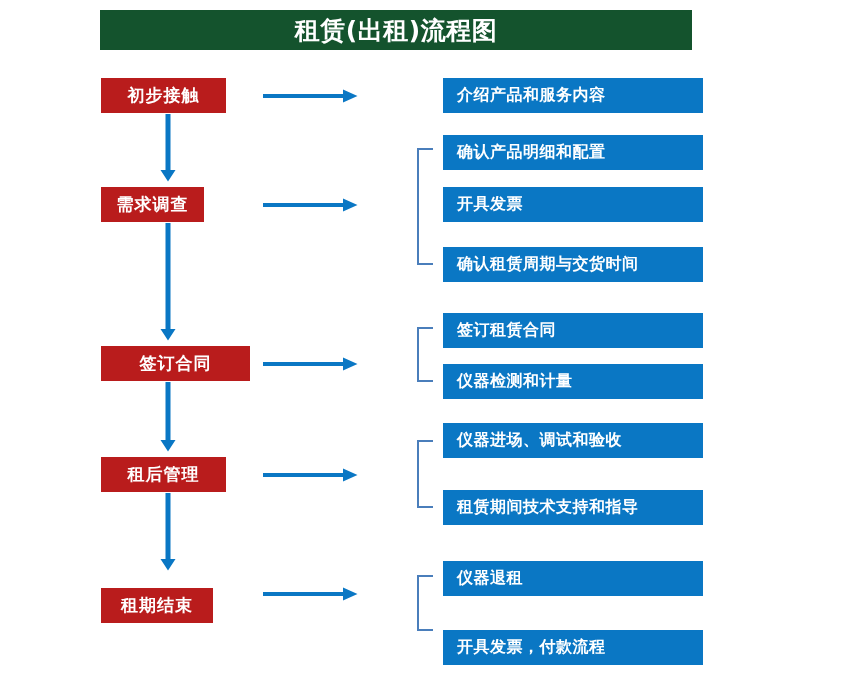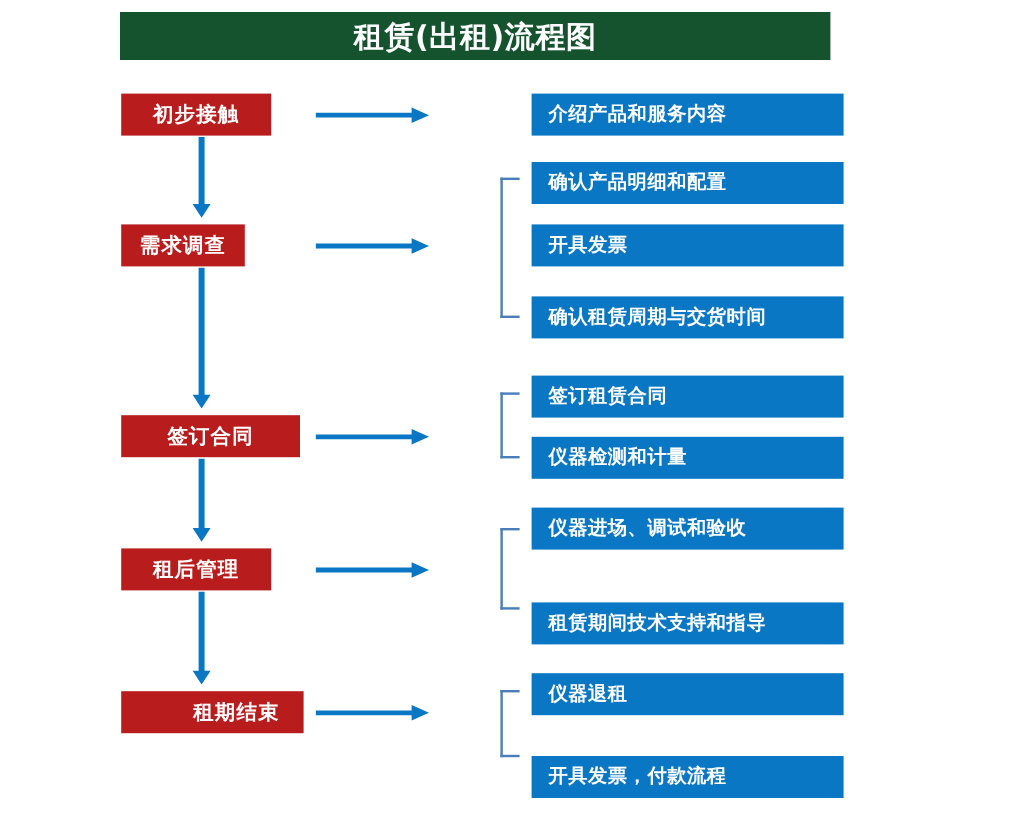--- a/index.html
+++ b/index.html
@@ -83,21 +83,21 @@
 
 <div id="canvas">
 
   <div class="title-bar">租赁(出租)流程图</div>
 
   <div id="stages">
       <div class="stage-box" style="left: 101px; top: 78px; width: 125px; height: 35px;">初步接触</div>
       <div class="stage-box" style="left: 101px; top: 187px; width: 103px; height: 35px;">需求调查</div>
       <div class="stage-box" style="left: 101px; top: 346px; width: 149px; height: 35px;">签订合同</div>
       <div class="stage-box" style="left: 101px; top: 457px; width: 125px; height: 35px;">租后管理</div>
-      <div class="stage-box" style="left: 101px; top: 576px; width: 112px; height: 35px; padding-left: 40px;">租期结束</div>
+      <div class="stage-box" style="left: 101px; top: 588px; width: 112px; height: 35px;">租期结束</div>
     </div>
 
   <div id="h-arrows">
       <div class="h-arrow" style="left: 263px; top: 88px;"><svg width="95" height="14" viewBox="0 0 95 14">
           <path d="M0 5 H80 V0.5 L94.5 7 L80 13.5 V9 H0 Z" fill="#0a77c4"></path>
         </svg></div>
       <div class="h-arrow" style="left: 263px; top: 197px;"><svg width="95" height="14" viewBox="0 0 95 14">
           <path d="M0 5 H80 V0.5 L94.5 7 L80 13.5 V9 H0 Z" fill="#0a77c4"></path>
         </svg></div>
       <div class="h-arrow" style="left: 263px; top: 356px;"><svg width="95" height="14" viewBox="0 0 95 14">
@@ -134,18 +134,18 @@
     </div>
 
   <div id="details">
       <div class="detail-box" style="top: 78px;">介绍产品和服务内容</div>
       <div class="detail-box" style="top: 135px;">确认产品明细和配置</div>
       <div class="detail-box" style="top: 187px;">开具发票</div>
       <div class="detail-box" style="top: 247px;">确认租赁周期与交货时间</div>
       <div class="detail-box" style="top: 313px;">签订租赁合同</div>
       <div class="detail-box" style="top: 364px;">仪器检测和计量</div>
       <div class="detail-box" style="top: 423px;">仪器进场、调试和验收</div>
-      <div class="detail-box" style="top: 502px;">租赁期间技术支持和指导</div>
+      <div class="detail-box" style="top: 490px;">租赁期间技术支持和指导</div>
       <div class="detail-box" style="top: 561px;">仪器退租</div>
       <div class="detail-box" style="top: 613px; margin-top: 17px;">开具发票，付款流程</div>
     </div>
 
 </div>
 
 </body></html>

